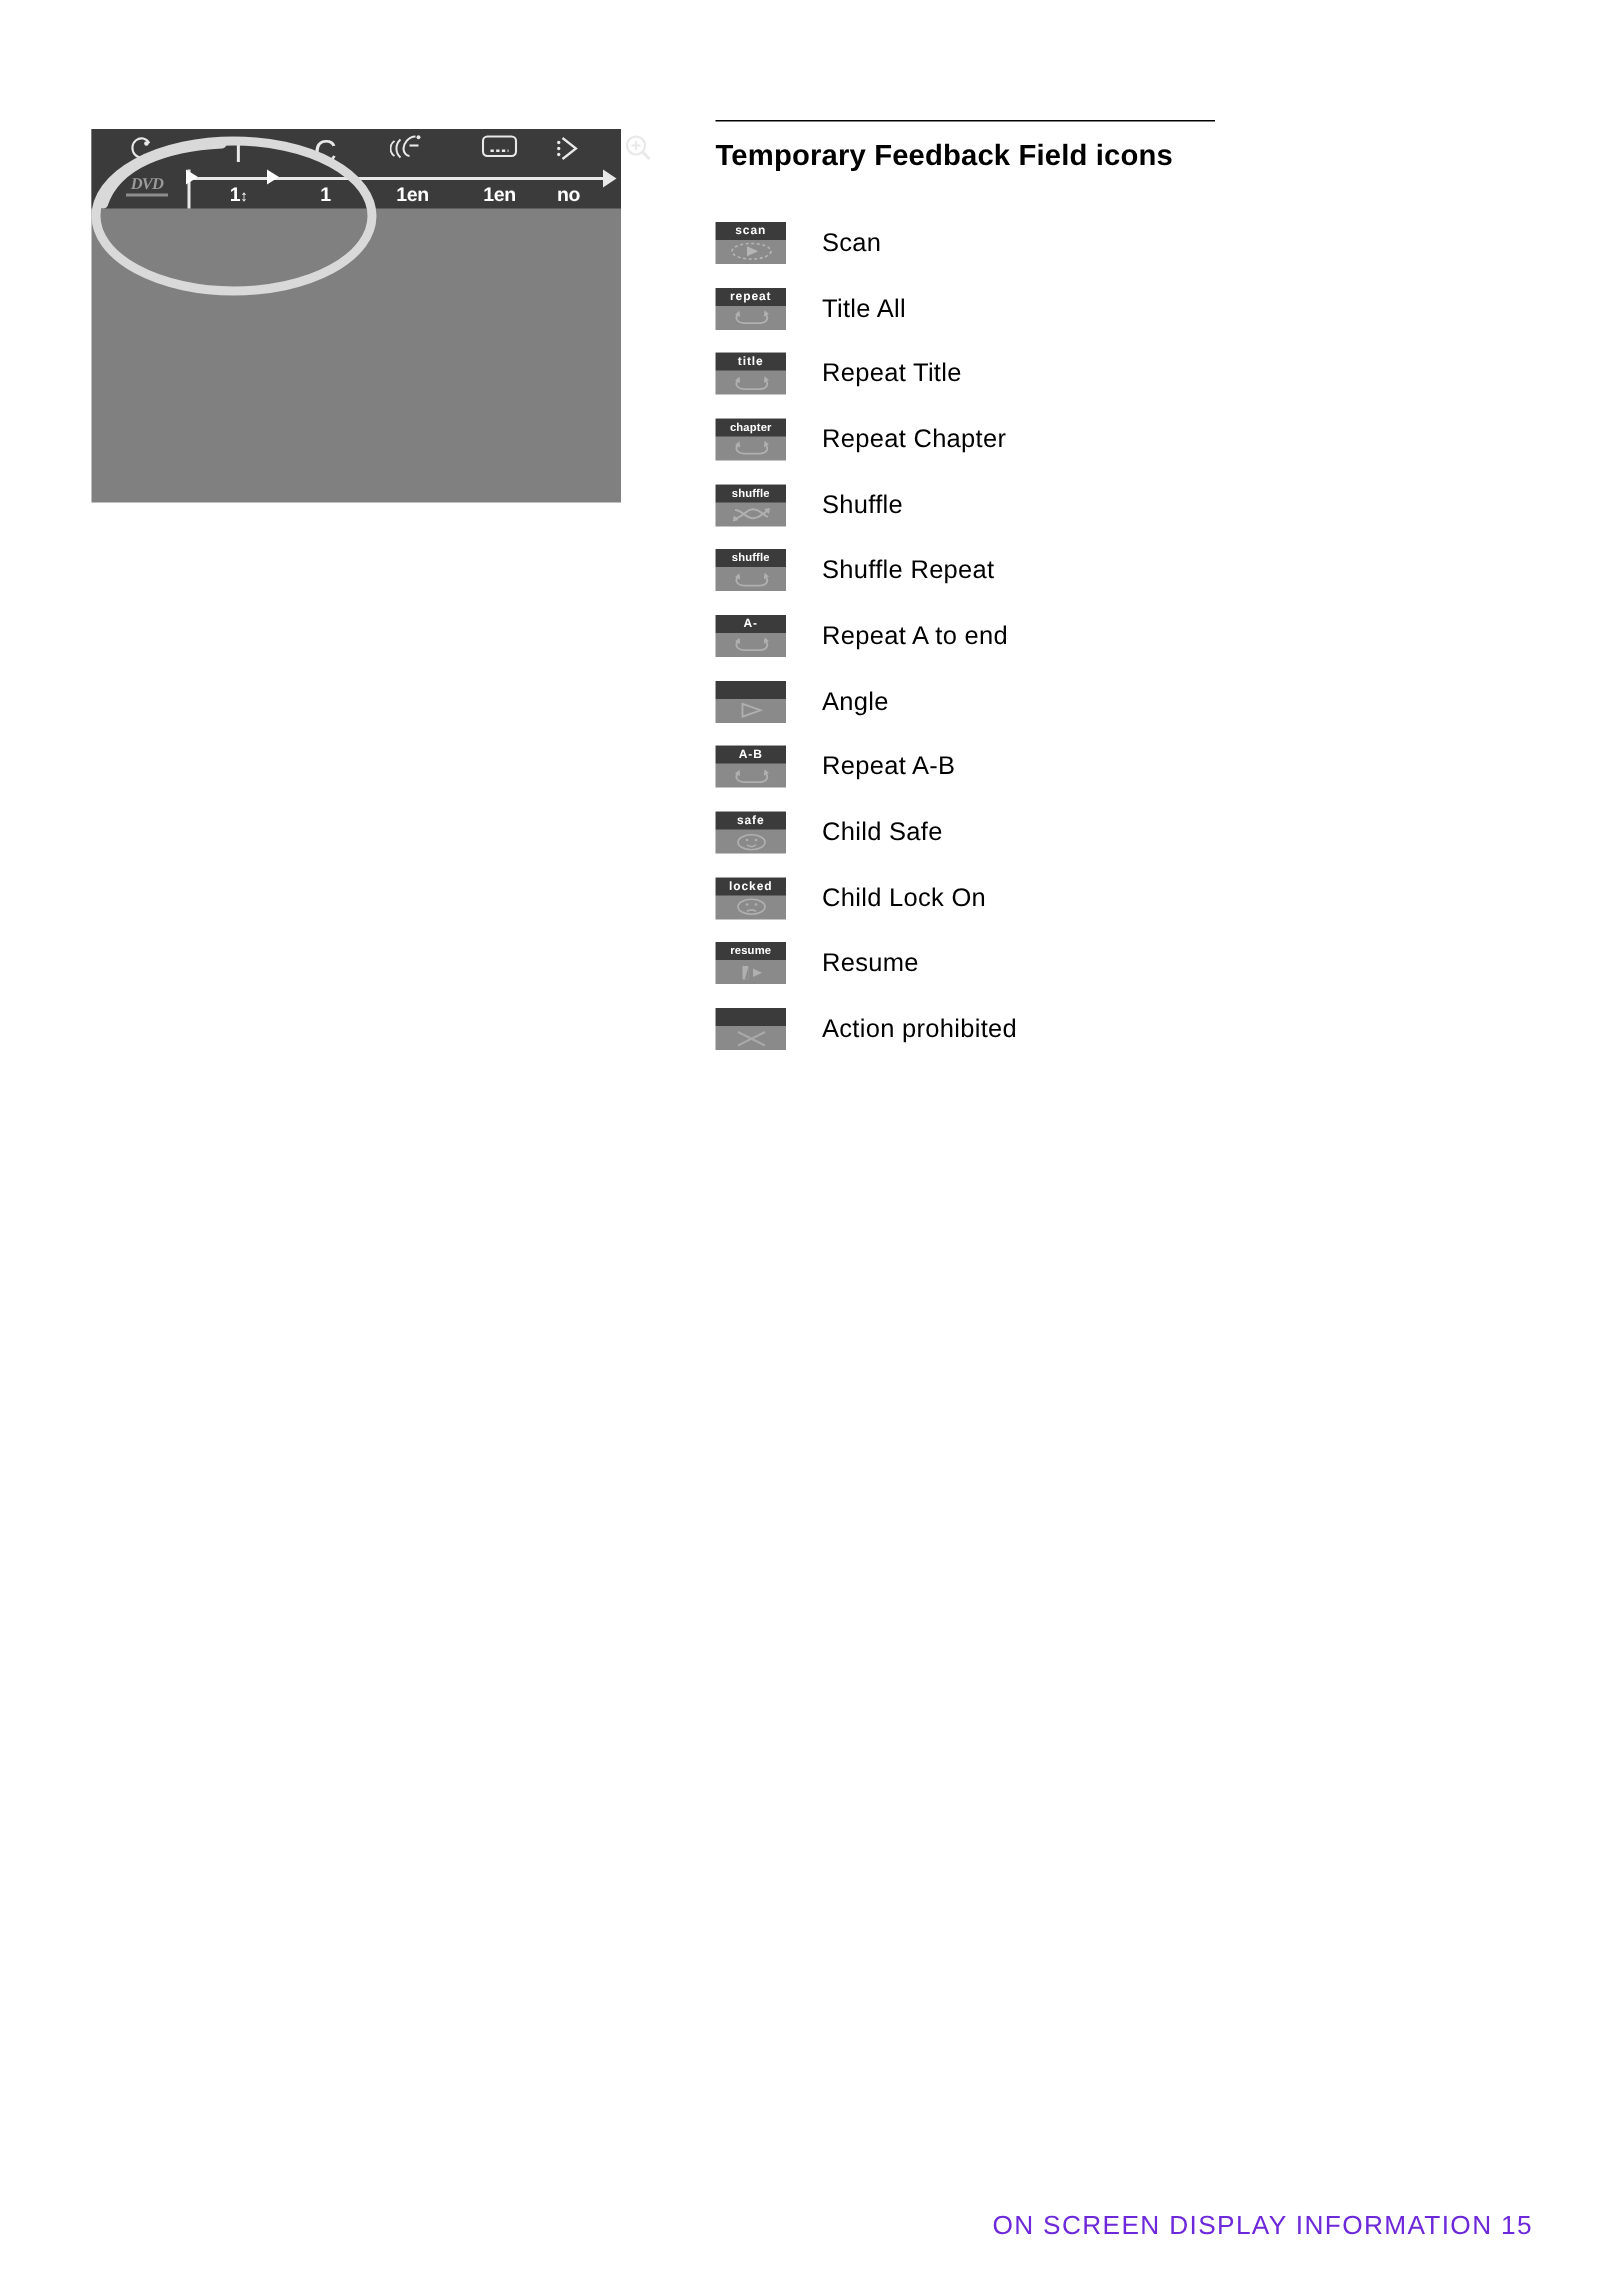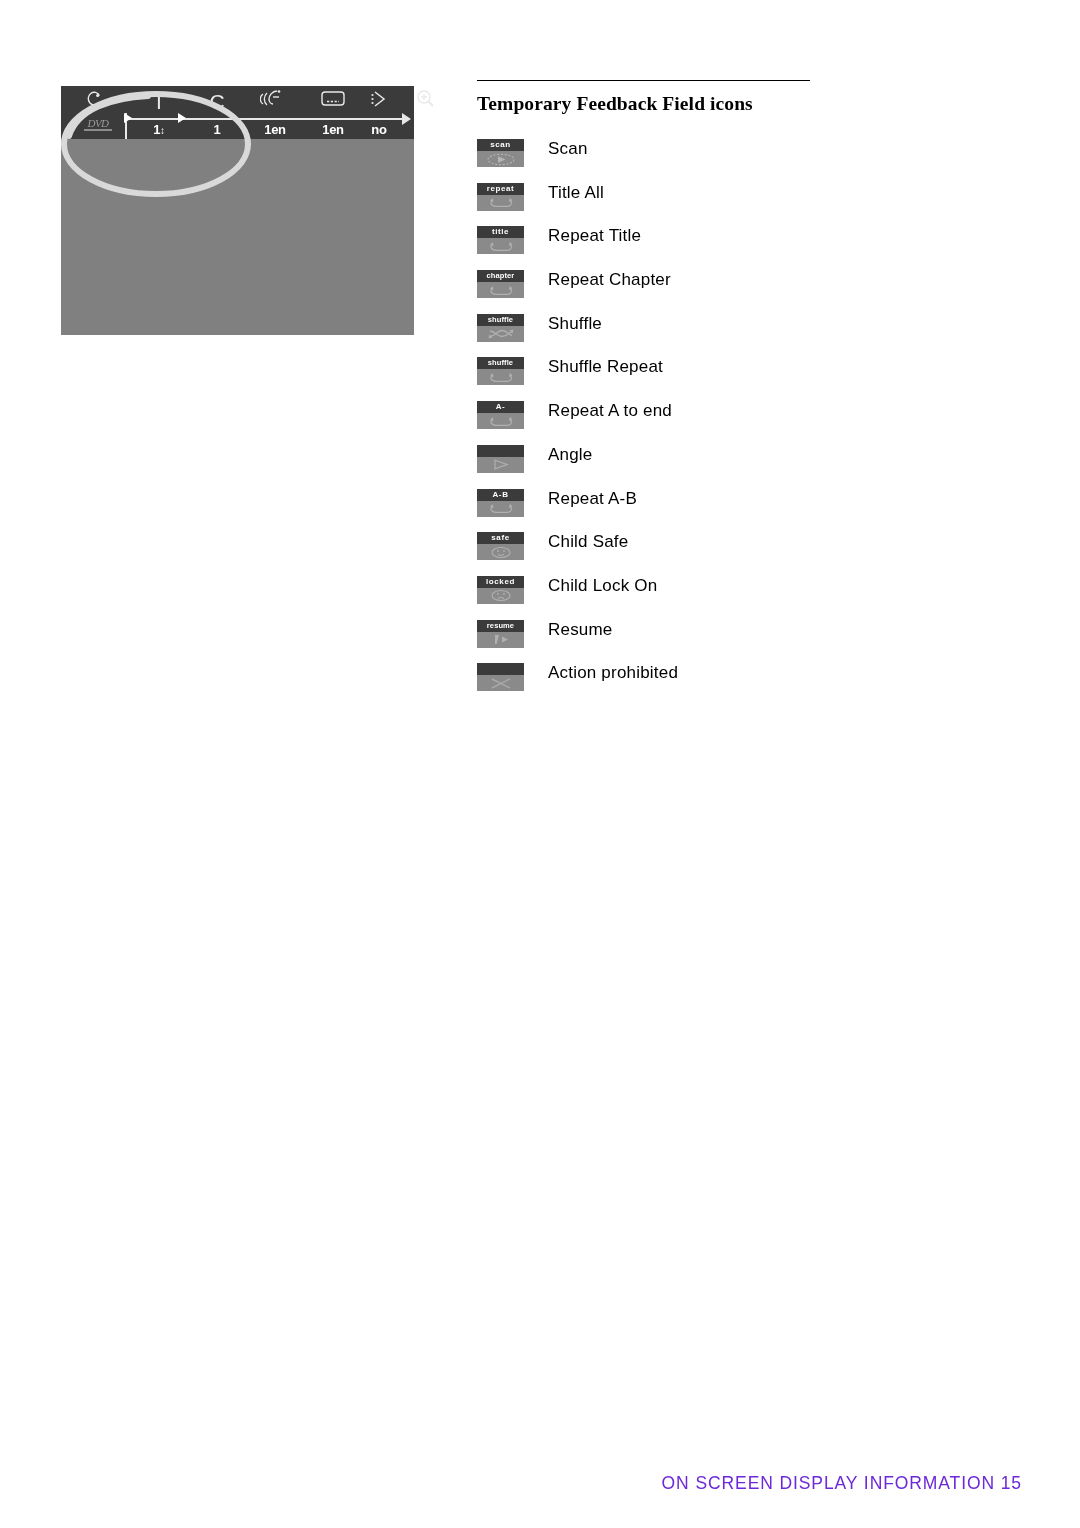--- a/index.html
+++ b/index.html
@@ -36,21 +36,21 @@
   
   #dvd-logo {
     position: absolute;
     left: 17px;
     top: 32px;
     width: 40px;
     height: 14px;
     color: #9a9a9a;
     font-family: "Liberation Serif", serif;
     font-style: italic;
-    font-weight: normal;
+    font-weight: bold;
     font-size: 11px;
     letter-spacing: -0.5px;
     line-height: 11px;
     text-align: center;
   }
   #dvd-logo .dvd-underbar {
     display: block;
     width: 28px;
     height: 2px;
     margin: 0 auto;
@@ -139,32 +139,31 @@
     height: 1px;
     background: #000000;
     margin: 0 0 12px 0;
   }
   #section-title {
     font-size: 19.5px;
     font-weight: bold;
     letter-spacing: 0.1px;
     margin: 0 0 24px 0;
     color: #000000;
-    font-family: Liberation Serif, serif;
   }
 
   
   #icon-list {
     margin: 0;
     padding: 0;
     list-style: none;
   }
   .icon-row {
     display: flex;
-    align-items: flex-start;
+    align-items: center;
     height: 43.7px;
   }
   .icon-badge {
     position: relative;
     width: 47px;
     height: 28px;
     flex: 0 0 47px;
     background: #8a8a8a;
     overflow: hidden;
   }

